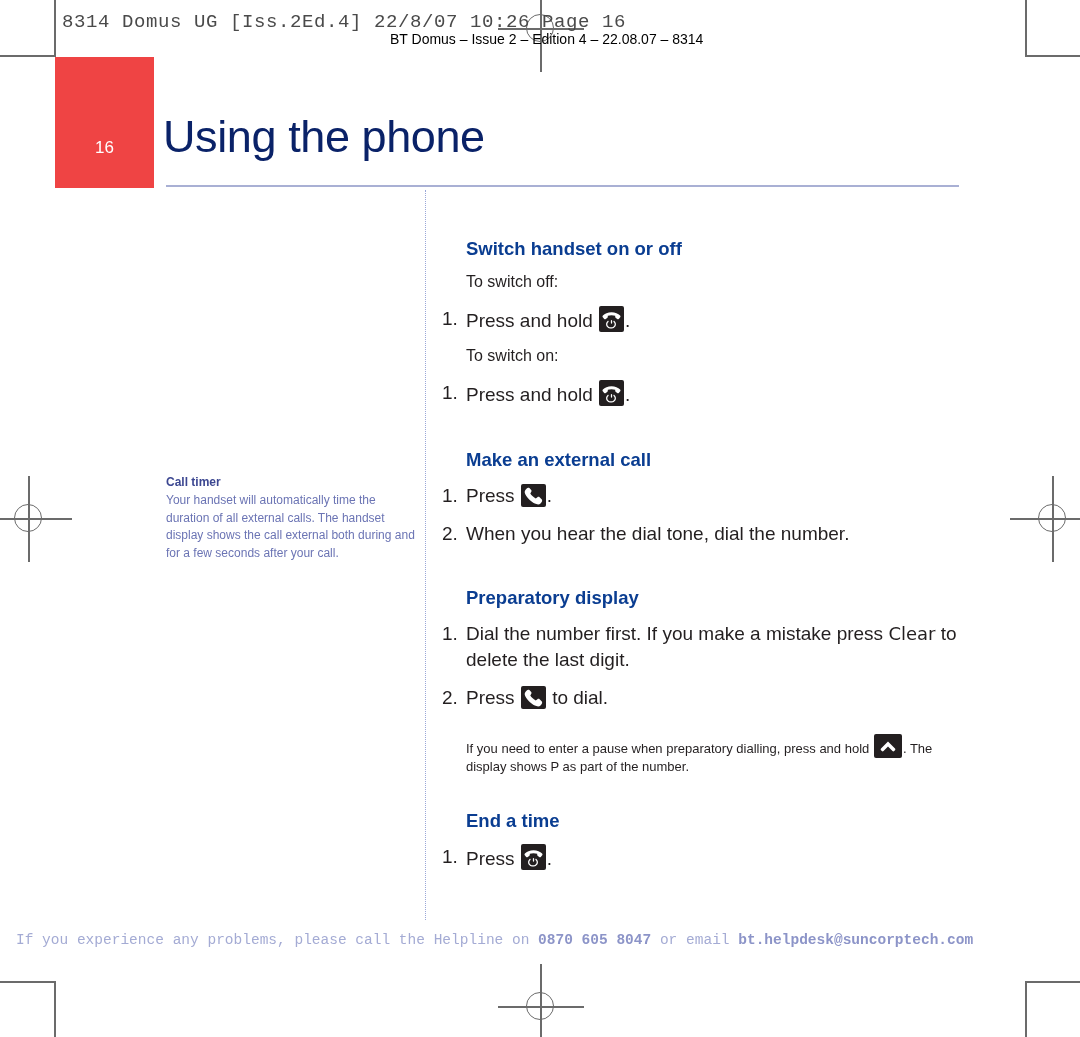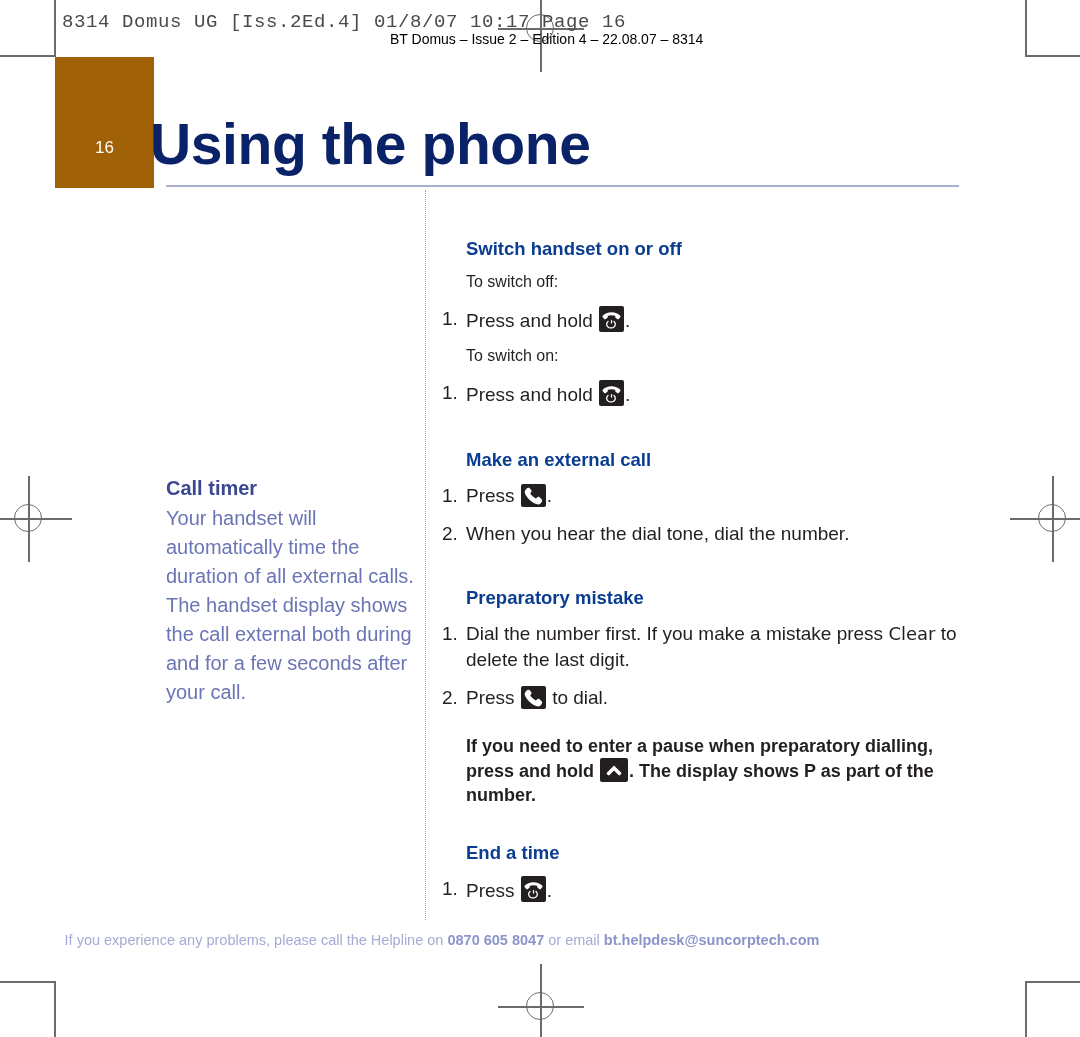--- a/index.html
+++ b/index.html
@@ -64,38 +64,38 @@
     white-space: nowrap;
   }
 
   
   .page-number-box {
     position: absolute;
     left: 55px;
     top: 57px;
     width: 99px;
     height: 131px;
-    background: #a16207;
+    background: #ef4444;
   }
   .page-number {
     position: absolute;
     left: 0;
     top: 81px;
     width: 99px;
     text-align: center;
     color: #ffffff;
     font-size: 17px;
     font-weight: 400;
   }
   .page-title {
     position: absolute;
-    left: 150px;
+    left: 163px;
     top: 111px;
-    font-size: 57px;
-    font-weight: bold;
+    font-size: 45px;
+    font-weight: normal;
     color: #0a2268;
     letter-spacing: -0.4px;
     white-space: nowrap;
   }
   .title-rule {
     position: absolute;
     left: 166px;
     top: 185px;
     width: 793px;
     height: 2px;
@@ -112,21 +112,21 @@
     border-left: 1px dotted #9aa7d8;
   }
 
   
   .side-note {
     position: absolute;
     left: 166px;
     top: 474px;
     width: 252px;
     color: #6b74b4;
-    font-size: 20px;
+    font-size: 12px;
     line-height: 1.45;
   }
   .side-note-title {
     font-weight: bold;
     color: #3c4791;
     display: block;
     margin-bottom: 1px;
   }
 
   
@@ -160,26 +160,25 @@
     margin-bottom: 13px;
     line-height: 1.34;
   }
   .step-num {
     width: 24px;
     flex: 0 0 24px;
     color: #231f20;
   }
   .step-body { flex: 1; }
   .note-para {
-    font-size: 18px;
+    font-size: 13px;
     color: #231f20;
     padding-left: 24px;
     line-height: 1.34;
     margin-bottom: 13px;
-    font-weight: bold;
   }
   .gap-lg { height: 28px; }
   .gap-md { height: 22px; }
   .gap-sm { height: 10px; }
 
   
   .key {
     display: inline-block;
     vertical-align: -5px;
     background: #231f20;
@@ -193,27 +192,28 @@
   .key-up      { width: 28px; height: 24px; }
 
   .clear-word {
     font-family: "DejaVu Sans", sans-serif;
     font-size: 18px;
   }
 
   
   .footer {
     position: absolute;
-    left: 4px;
+    left: 16px;
     top: 932px;
     width: 876px;
     text-align: center;
     font-size: 14.5px;
     color: #a4abd4;
     white-space: nowrap;
+    font-family: Liberation Mono, monospace;
   }
   .footer b { color: #8c94c8; font-weight: bold; }
 </style>
 </head>
 <body>
 
 <div class="crop-mark" style="left:54px;  top:0px;   width:1.5px; height:57px;"></div>
 <div class="crop-mark" style="left:0px;   top:55px;  width:55px;  height:1.5px;"></div>
 <div class="crop-mark" style="left:1025px;top:0px;   width:1.5px; height:57px;"></div>
 <div class="crop-mark" style="left:1026px;top:55px;  width:54px;  height:1.5px;"></div>
@@ -236,21 +236,21 @@
   <div class="vline"></div>
     <div class="hline"></div>
     <div class="ring"></div>
 </div>
 <div class="reg-mark" style="left:512px; top:978px;">
   <div class="vline"></div>
     <div class="hline"></div>
     <div class="ring"></div>
 </div>
 
-<div class="press-header">8314 Domus UG [Iss.2Ed.4]  01/8/07  10:17  Page 16</div>
+<div class="press-header">8314 Domus UG [Iss.2Ed.4]  22/8/07  10:26  Page 16</div>
 <div class="press-subheader">BT Domus – Issue 2 – Edition 4 – 22.08.07 – 8314</div>
 
 <div class="page-number-box">
   <div class="page-number">16</div>
 </div>
 <div class="page-title">Using the phone</div>
 <div class="title-rule"></div>
 
 <div class="column-divider"></div>
 
@@ -305,21 +305,21 @@
 
     <div class="step">
       <span class="step-num">2.</span>
       <span class="step-body">When you hear the dial tone, dial the number.</span>
     </div>
   </div>
 
   <div class="gap-lg"></div>
 
   <div class="section">
-    <h2 class="section-heading">Preparatory mistake</h2>
+    <h2 class="section-heading">Preparatory display</h2>
 
     <div class="step">
       <span class="step-num">1.</span>
       <span class="step-body"><span>Dial the number first. If you make a mistake press </span><span class="clear-word">Clear</span><span> to delete the last digit.</span></span>
     </div>
 
     <div class="step">
       <span class="step-num">2.</span>
       <span class="step-body"><span>Press </span><span class="key key-call"><svg viewBox="0 0 25 23" width="25" height="23" aria-hidden="true">
               <path fill="#ffffff" d="M8.4 4.1c-0.9-0.6-2-0.4-2.7 0.4L4.4 6.0c-0.9 1.1-0.9 2.7-0.1 4.2 1.0 1.9 2.6 4.1 4.7 6.0 2.1 1.9 4.4 3.2 6.4 3.9 1.6 0.6 3.2 0.4 4.1-0.7l1.2-1.5c0.6-0.8 0.6-1.9-0.1-2.6l-2.0-2.0c-0.6-0.6-1.5-0.6-2.2-0.1l-1.6 1.2c-1.0-0.5-2.1-1.2-3.1-2.1-1.0-0.9-1.8-1.9-2.4-2.8l1.0-1.7c0.4-0.7 0.3-1.6-0.3-2.1L8.4 4.1z"></path>

